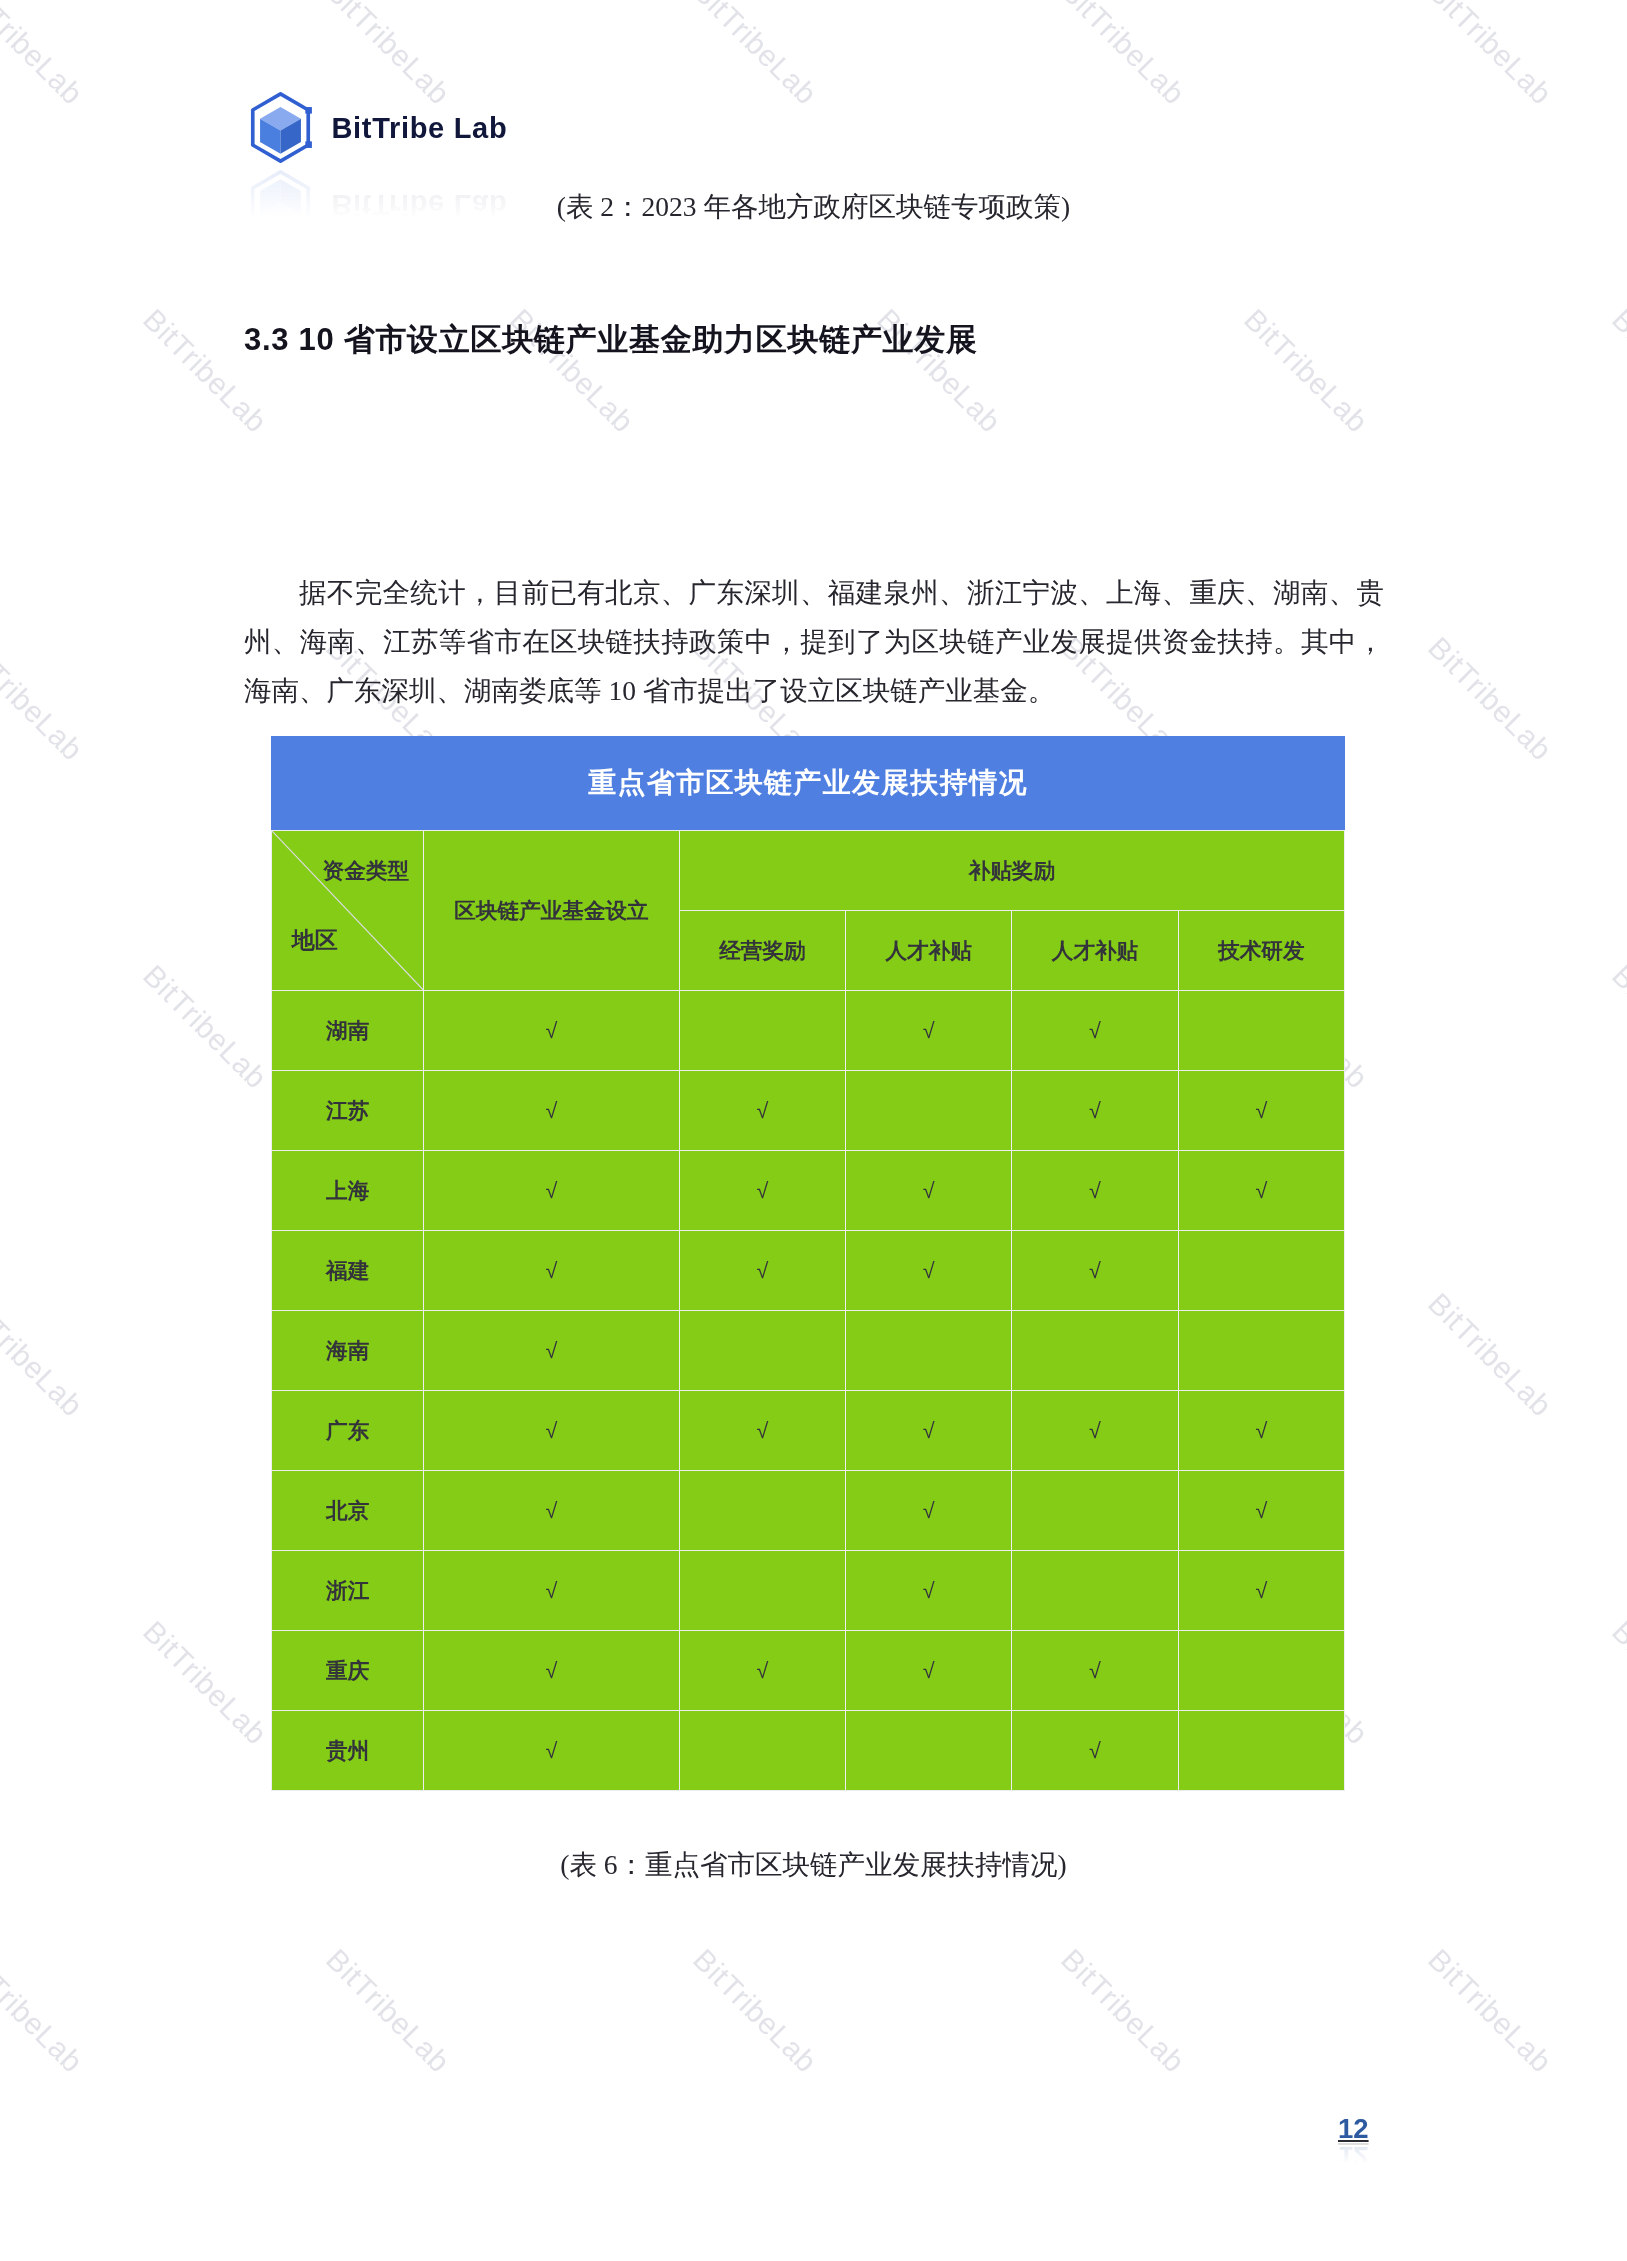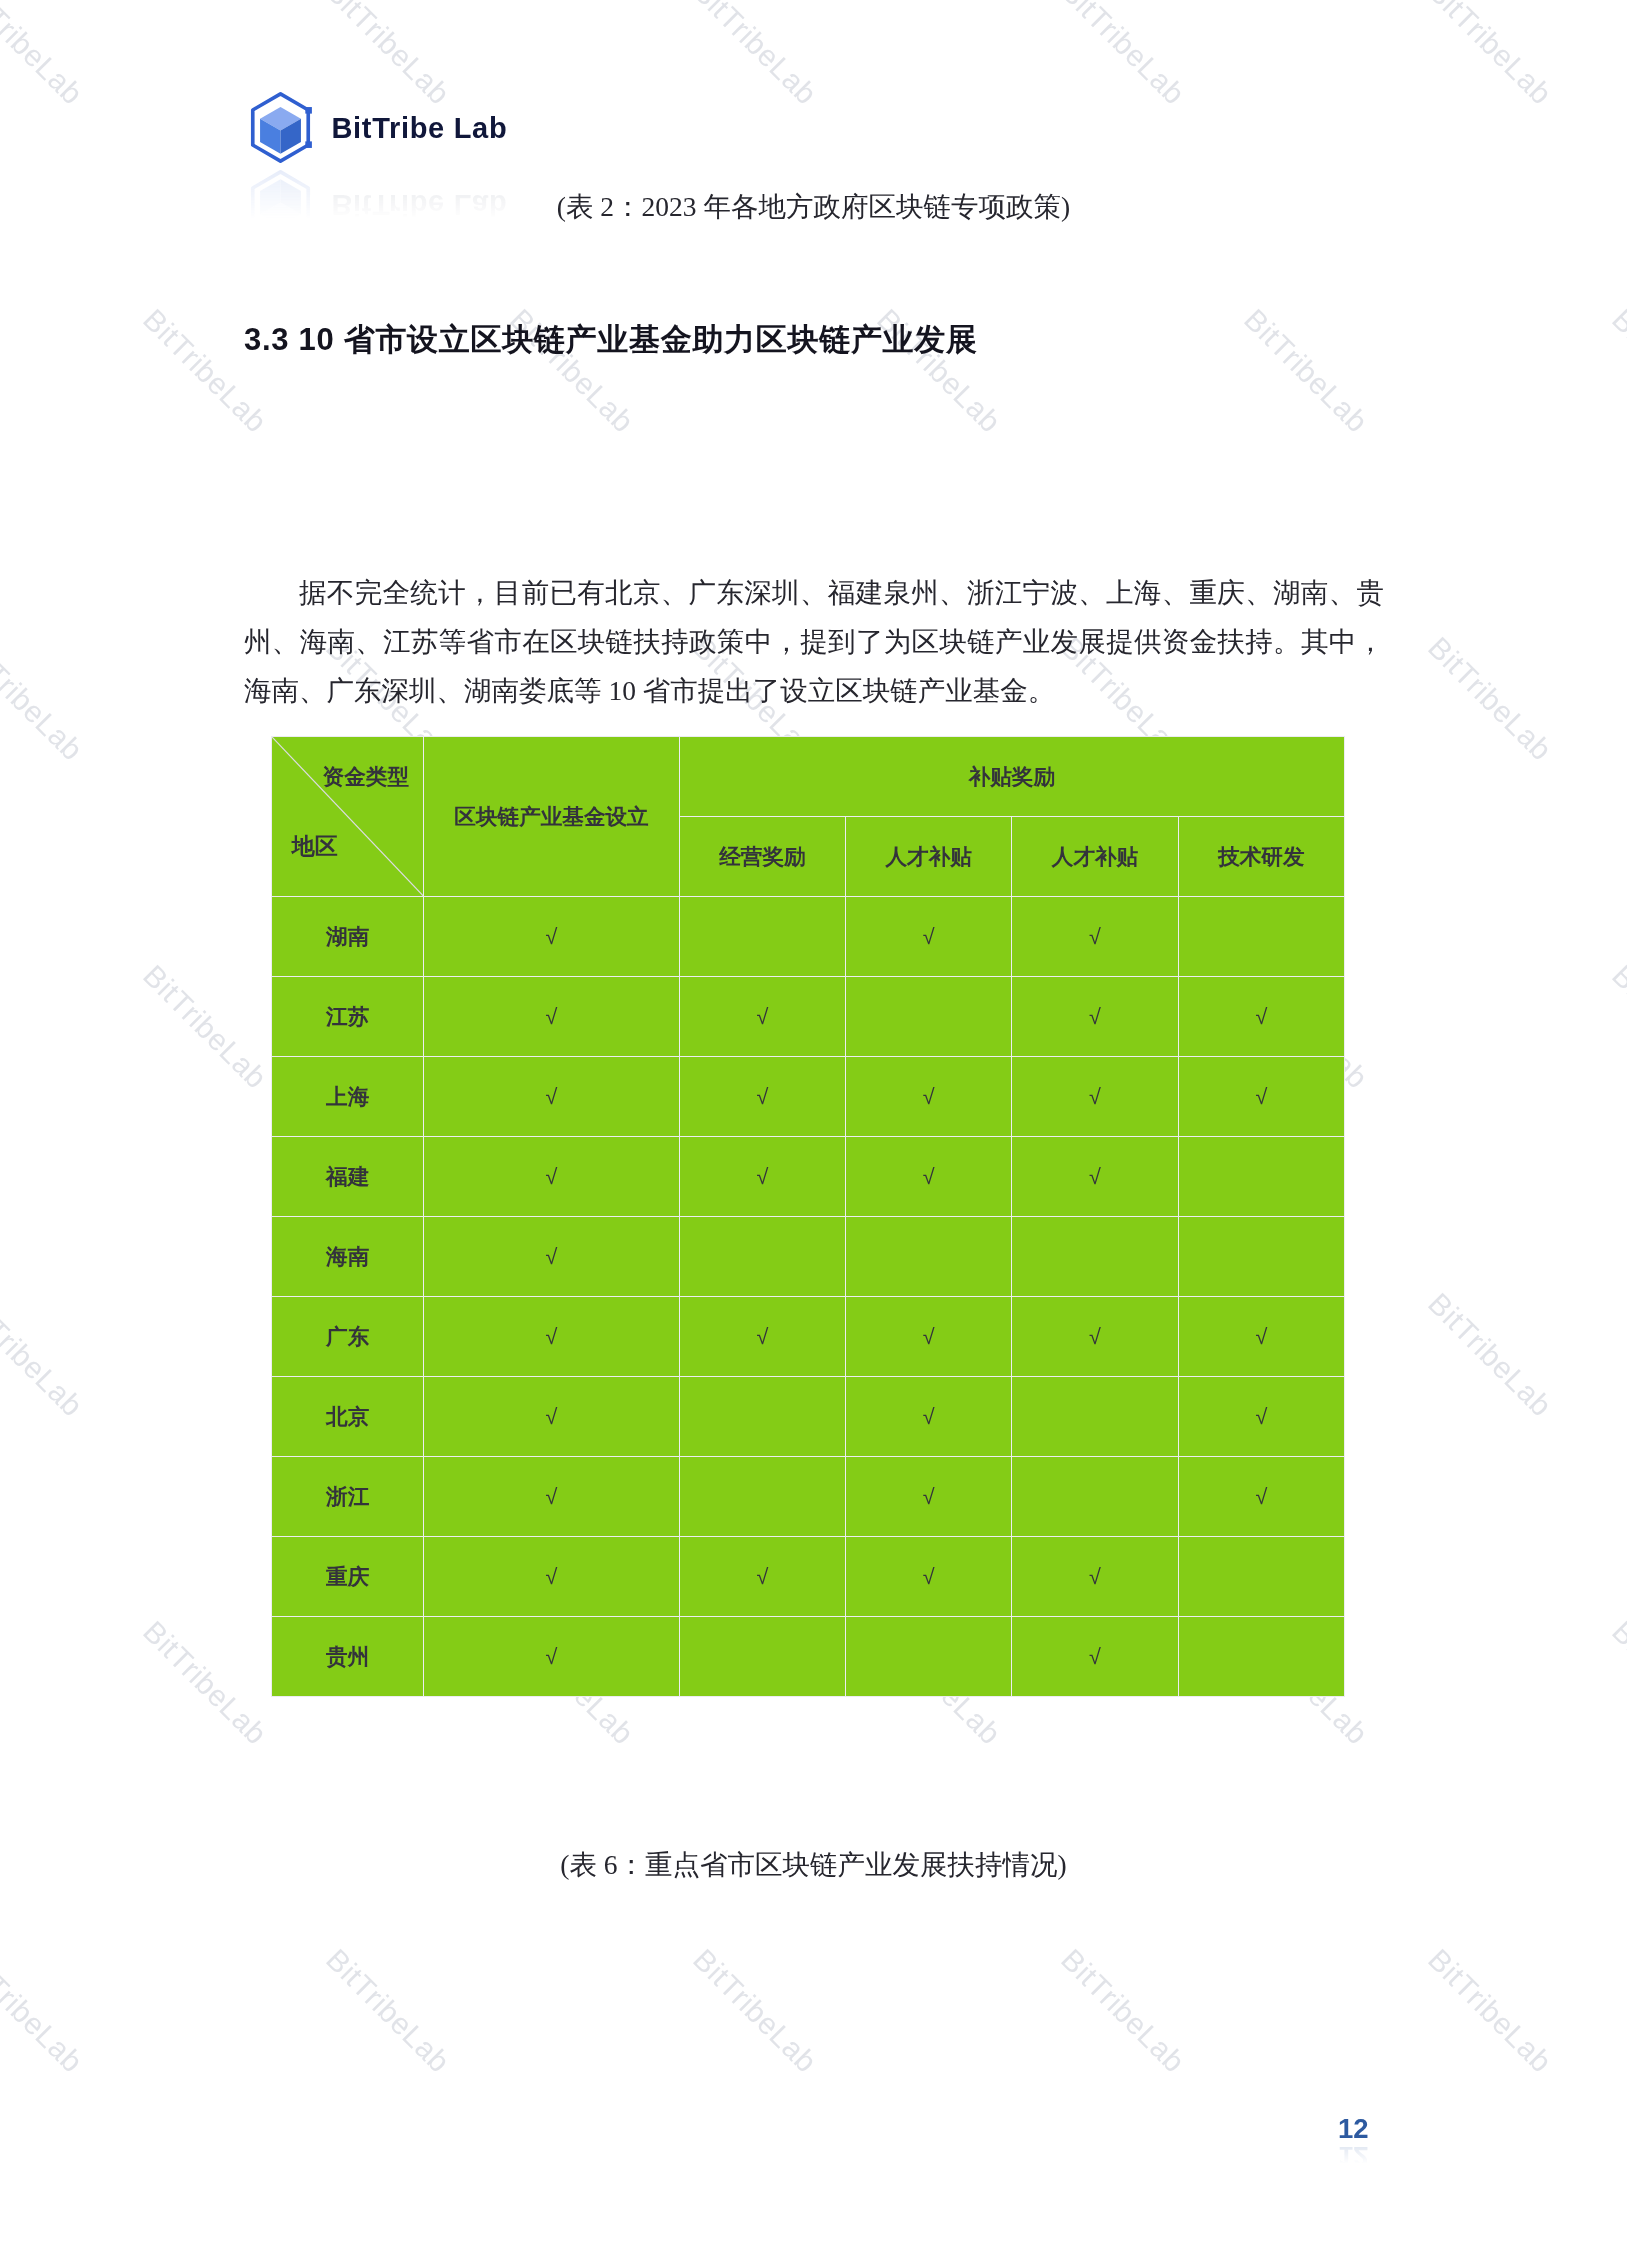--- a/index.html
+++ b/index.html
@@ -63,21 +63,21 @@
   th.h-row1{height:79px;}
   th.h-row2{height:79px;}
   td.cell,th.region{height:79px;}
   th.region{font-weight:bold;}
   td.cell{font-size:25px;color:#45454d;font-weight:normal;}
   th.corner{position:relative;padding:0;}
   .corner-svg{position:absolute;inset:0;width:100%;height:100%;}
   .corner-top{position:absolute;top:25px;right:14.4px;font-size:21.6px;font-weight:bold;}
   .corner-bottom{position:absolute;bottom:34px;left:19.7px;font-size:23px;font-weight:bold;}
   
-  .page-num-wrap{position:absolute;left:1338px;top:2113px;z-index:1;text-align:center;}
+  .page-num-wrap{position:absolute;left:1338px;top:2113px;z-index:1;text-align:center;text-decoration:underline;}
   .page-num{font-size:27.5px;font-weight:bold;color:#2d5aa0;}
   .page-num-reflection{
     font-size:27.5px;font-weight:bold;color:#2d5aa0;opacity:.18;
     transform:scaleY(-1);margin-top:-5.2px;
     -webkit-mask-image:linear-gradient(to top,rgba(0,0,0,1),rgba(0,0,0,0) 75%);
     mask-image:linear-gradient(to top,rgba(0,0,0,1),rgba(0,0,0,0) 75%);
   }
 </style>
 </head>
 <body>
@@ -149,20 +149,21 @@
     </div>
   </header>
 
   <div class="caption caption-2">(表 2：2023 年各地方政府区块链专项政策)</div>
 
   <h2 class="heading">3.3 10 省市设立区块链产业基金助力区块链产业发展</h2>
 
   <p class="para para-2">据不完全统计，目前已有北京、广东深圳、福建泉州、浙江宁波、上海、重庆、湖南、贵州、海南、江苏等省市在区块链扶持政策中，提到了为区块链产业发展提供资金扶持。其中，海南、广东深圳、湖南娄底等 10 省市提出了设立区块链产业基金。</p>
 
   <div class="table-wrap">
+    <div class="table-title">重点省市区块链产业发展扶持情况</div>
     <table class="support">
       <colgroup>
         <col style="width:14.2%">
         <col style="width:23.8%">
         <col style="width:15.5%">
         <col style="width:15.5%">
         <col style="width:15.5%">
         <col style="width:15.5%">
       </colgroup>
       <thead>

